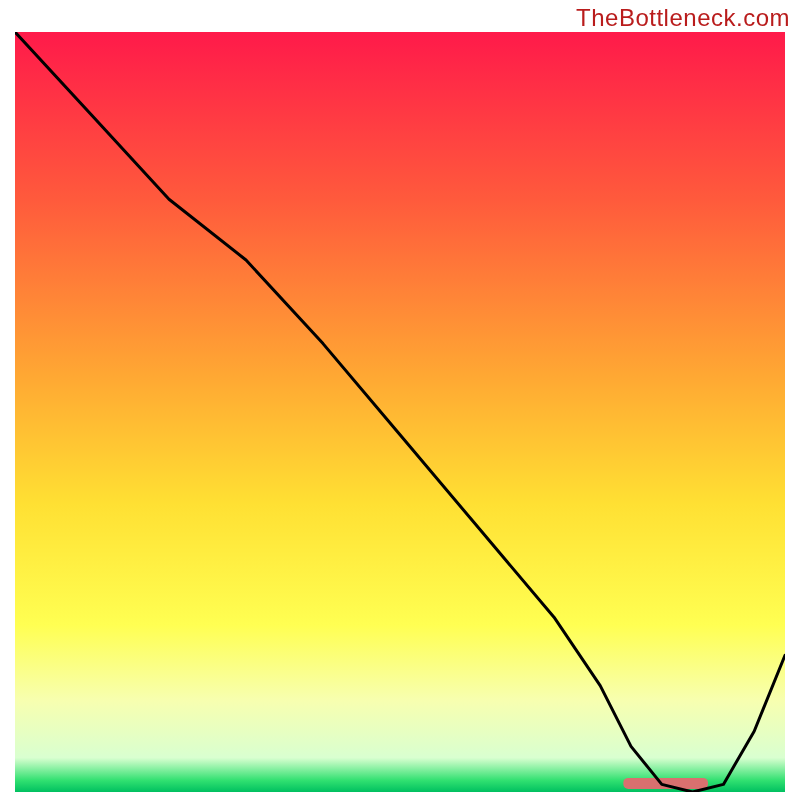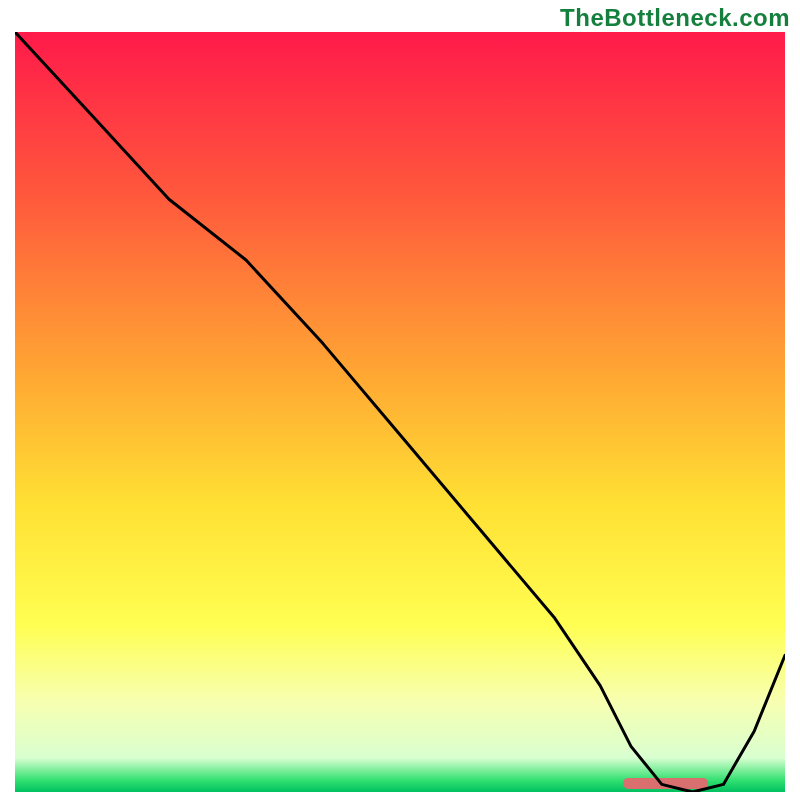--- a/index.html
+++ b/index.html
@@ -14,22 +14,22 @@
   .stage {
     position: relative;
     width: 800px;
     height: 800px;
   }
   .watermark {
     position: absolute;
     top: 4px;
     right: 10px;
     font-size: 24px;
-    font-weight: bold;
-    color: #15803d;
+    font-weight: normal;
+    color: #b91c1c;
     letter-spacing: 0.5px;
     user-select: none;
   }
   .plot-wrap {
     position: absolute;
     left: 15px;
     top: 32px;
     width: 770px;
     height: 760px;
   }

